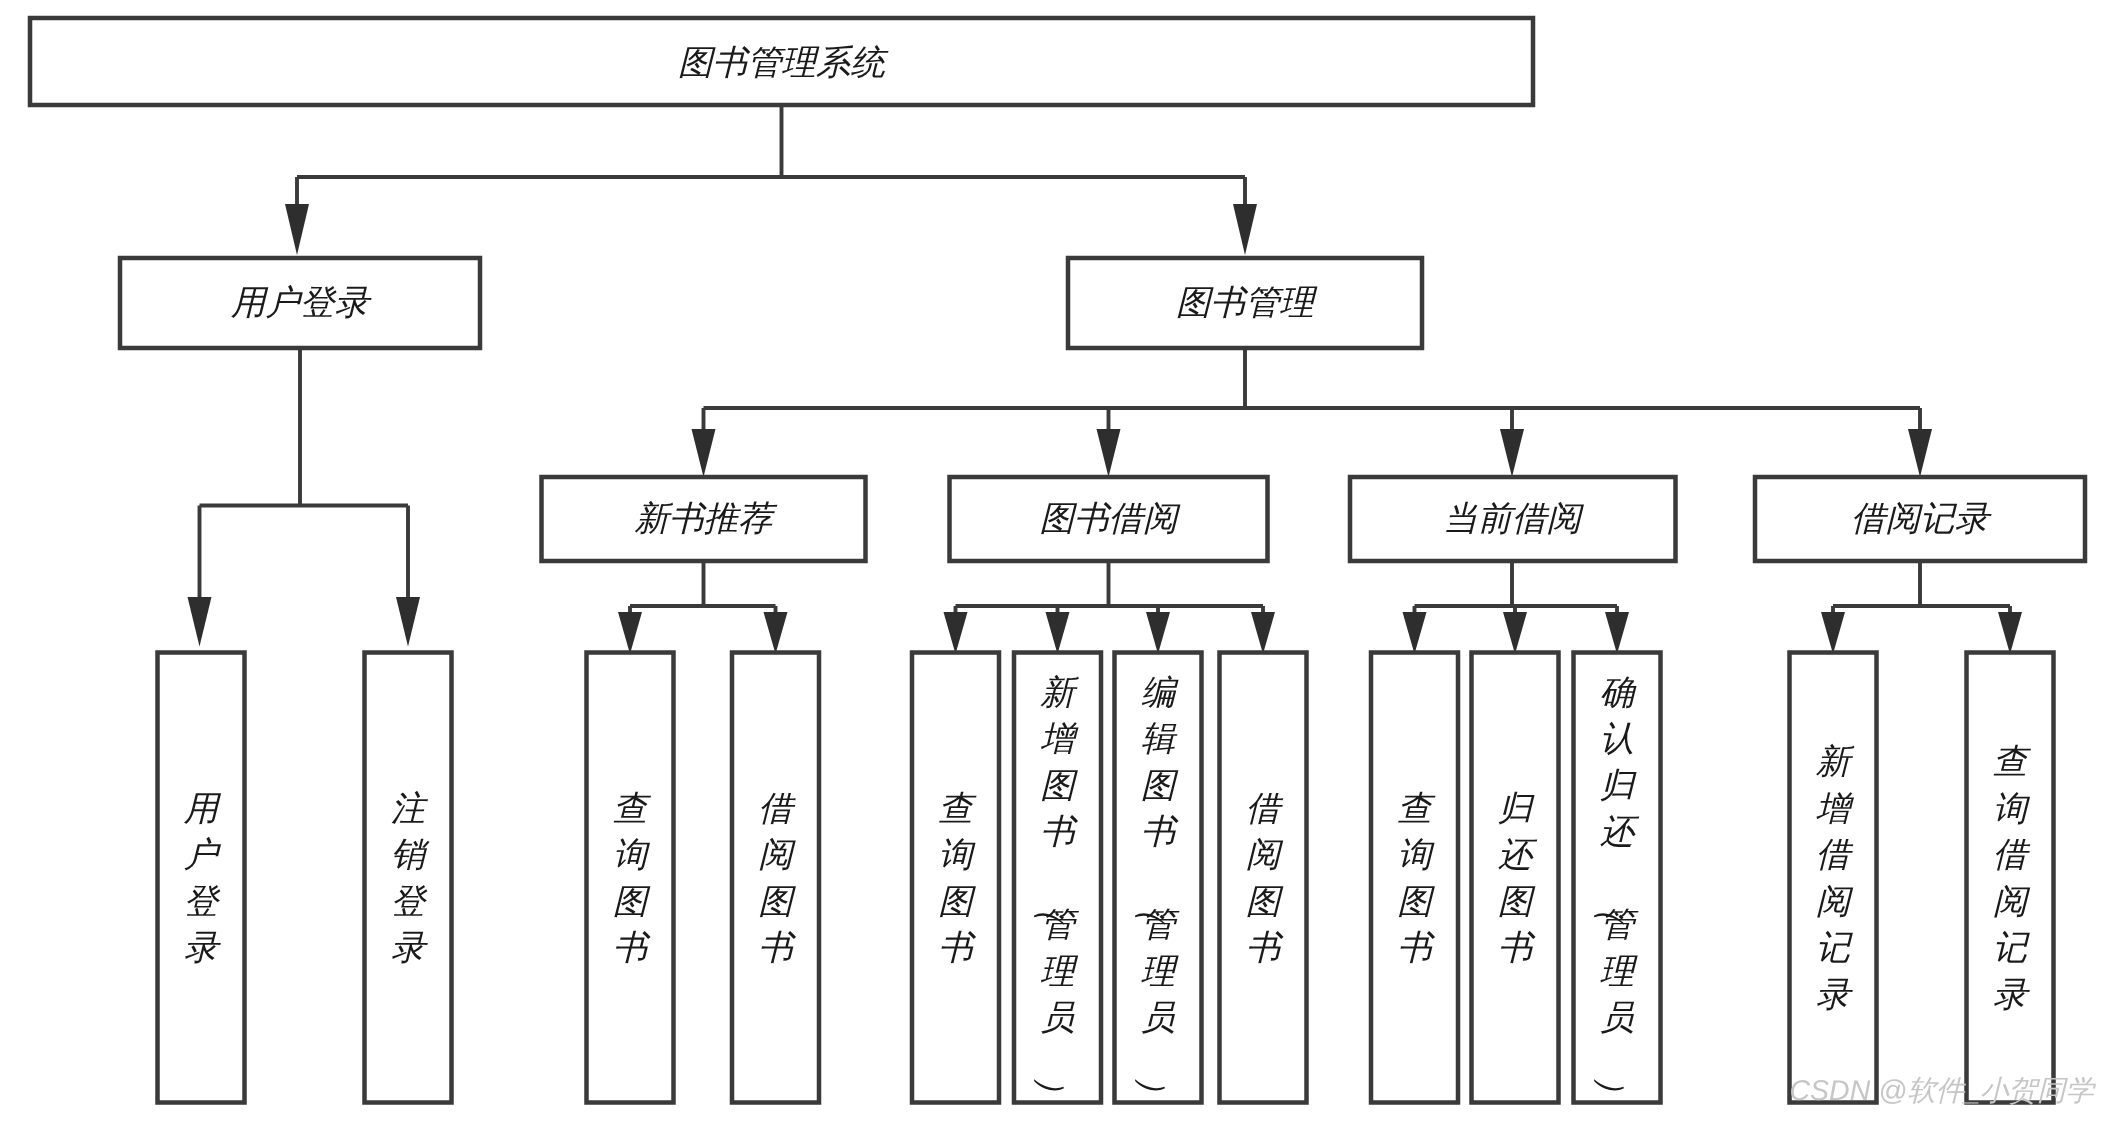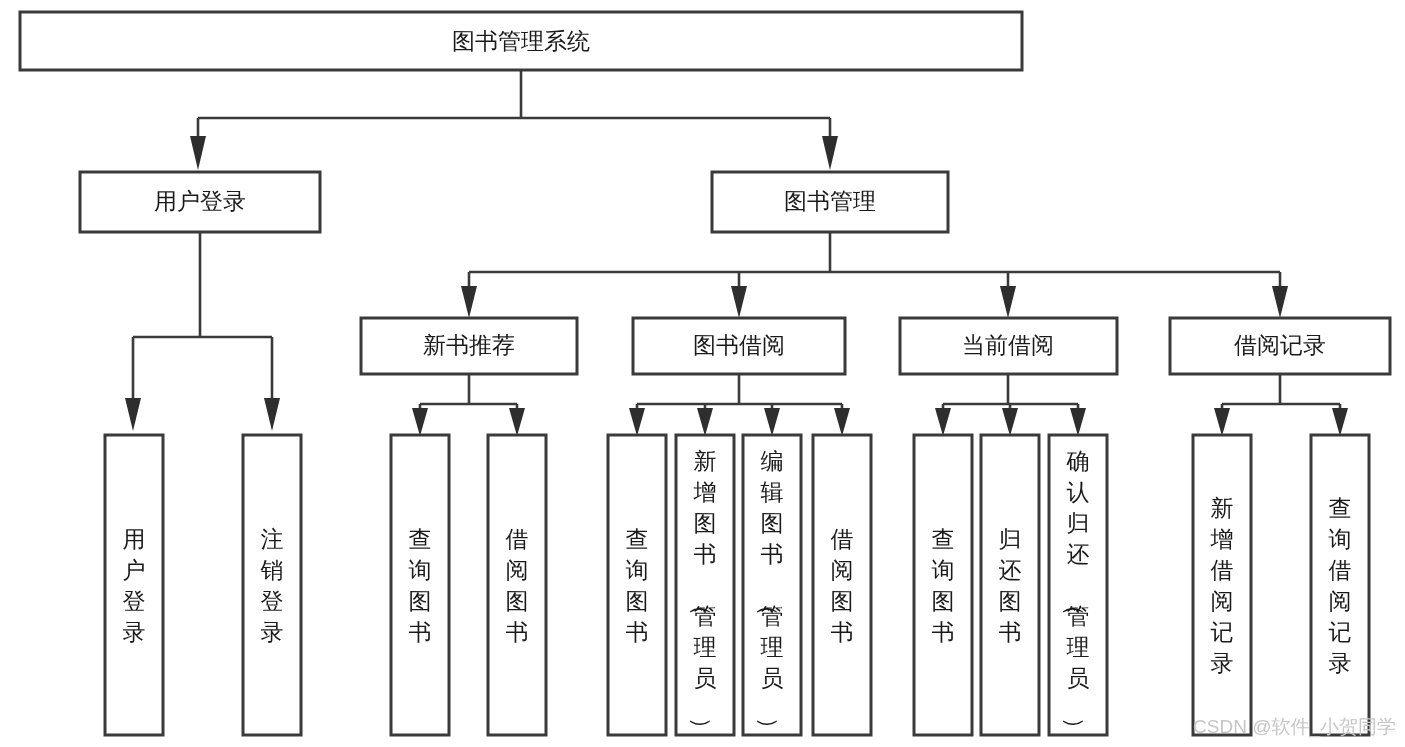--- a/index.html
+++ b/index.html
@@ -11,20 +11,21 @@
     width: 1405px;
     height: 747px;
     font-family: "Liberation Sans", "DejaVu Sans", sans-serif;
     overflow: hidden;
     position: relative;
   }
   #diagram-root {
     position: relative;
     width: 1405px;
     height: 747px;
+    font-style: italic;
   }
   svg#flowchart {
     display: block;
     width: 1405px;
     height: 747px;
   }
   .node-box {
     fill: #ffffff;
     stroke: #3a3a3a;
     stroke-width: 3;

